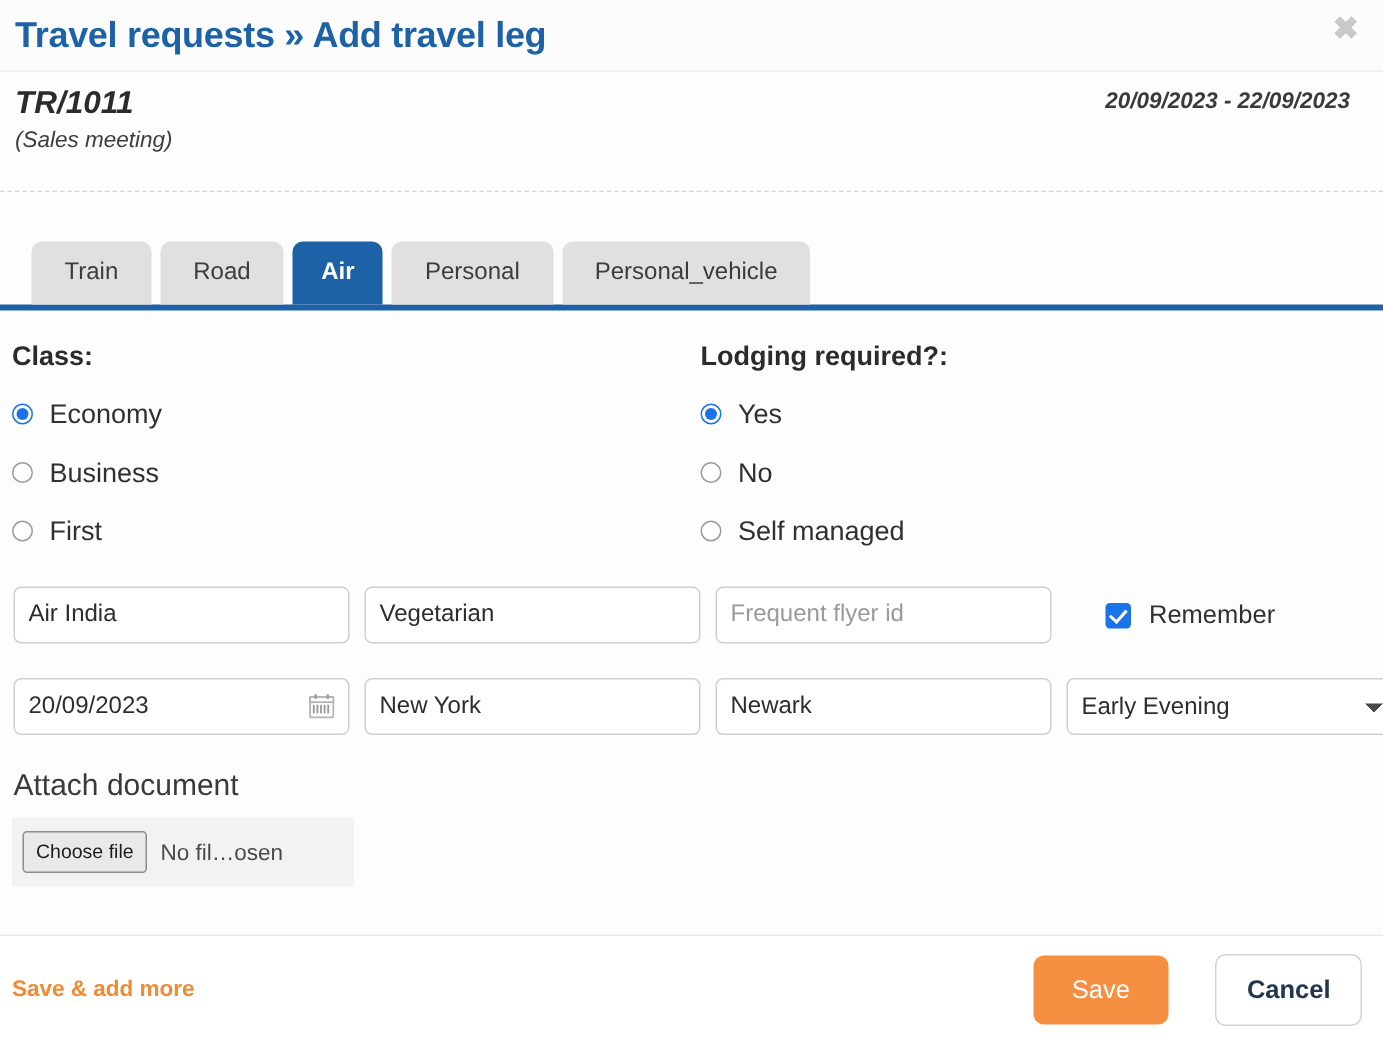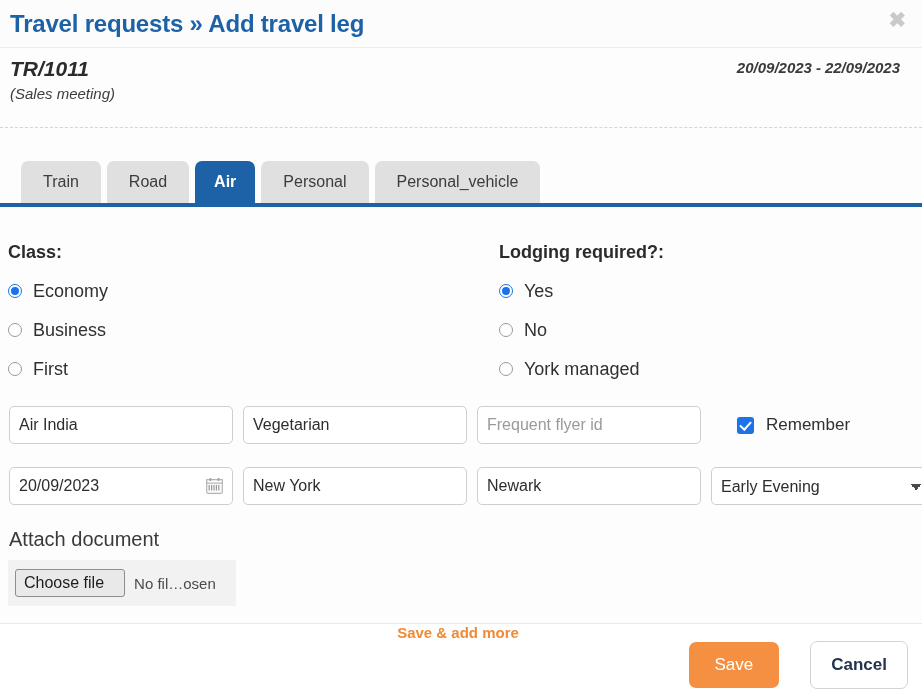--- a/index.html
+++ b/index.html
@@ -119,22 +119,21 @@
     padding: 11px 19px 12px 19px;
   }
 
   
   .modal-body {
     padding: 0 8px;
   }
 
   .cols {
     display: flex;
-    margin-top: 34px;
-    gap: 32px;
+    margin-top: 19px;
   }
   .col {
     width: 455px;
     flex: 0 0 455px;
   }
   .col.right { padding-left: 4px; }
 
   .group-label {
     font-size: 18px;
     font-weight: bold;
@@ -266,26 +265,26 @@
   .file-box {
     margin-top: 9px;
     width: 228px;
     height: 46px;
     background: #f2f2f2;
     display: flex;
     align-items: center;
     padding: 0 7px;
   }
   .choose-file {
-    font-size: 16px;
+    font-size: 13px;
     color: #1c1c1c;
     background: #e9e9e9;
     border: 1px solid #8d8d8d;
     border-radius: 3px;
-    padding: 4px 20px 5px 8px;
+    padding: 4px 8px 5px 8px;
     line-height: 17px;
     cursor: pointer;
     font-family: "Liberation Sans", sans-serif;
   }
   .file-status {
     font-size: 15px;
     color: #4a4a4a;
     margin-left: 9px;
     white-space: nowrap;
   }
@@ -293,21 +292,20 @@
   
   .modal-footer {
     position: absolute;
     left: 0; right: 0; bottom: 0;
     height: 72px;
     border-top: 1px solid #e6eaf0;
     background: #ffffff;
     display: flex;
     align-items: center;
     padding: 0 14px 0 8px;
-    flex-direction: column;
   }
   .save-add-more {
     font-size: 15px;
     font-weight: bold;
     color: #f08a33;
     cursor: pointer;
     white-space: nowrap;
   }
   .footer-right {
     margin-left: auto;
@@ -395,21 +393,21 @@
         <div class="radio-row">
           <span class="radio checked"></span>
           <span class="rlabel">Yes</span>
         </div>
         <div class="radio-row">
           <span class="radio"></span>
           <span class="rlabel">No</span>
         </div>
         <div class="radio-row">
           <span class="radio"></span>
-          <span class="rlabel">York managed</span>
+          <span class="rlabel">Self managed</span>
         </div>
       </div>
 
     </div>
 
     <div class="field-row">
       <input class="txt w224" type="text" value="Air India" style="">
       <input class="txt w224" type="text" value="Vegetarian" style="">
       <input class="txt w224" type="text" placeholder="Frequent flyer id" style="">
       <div class="check-wrap">

